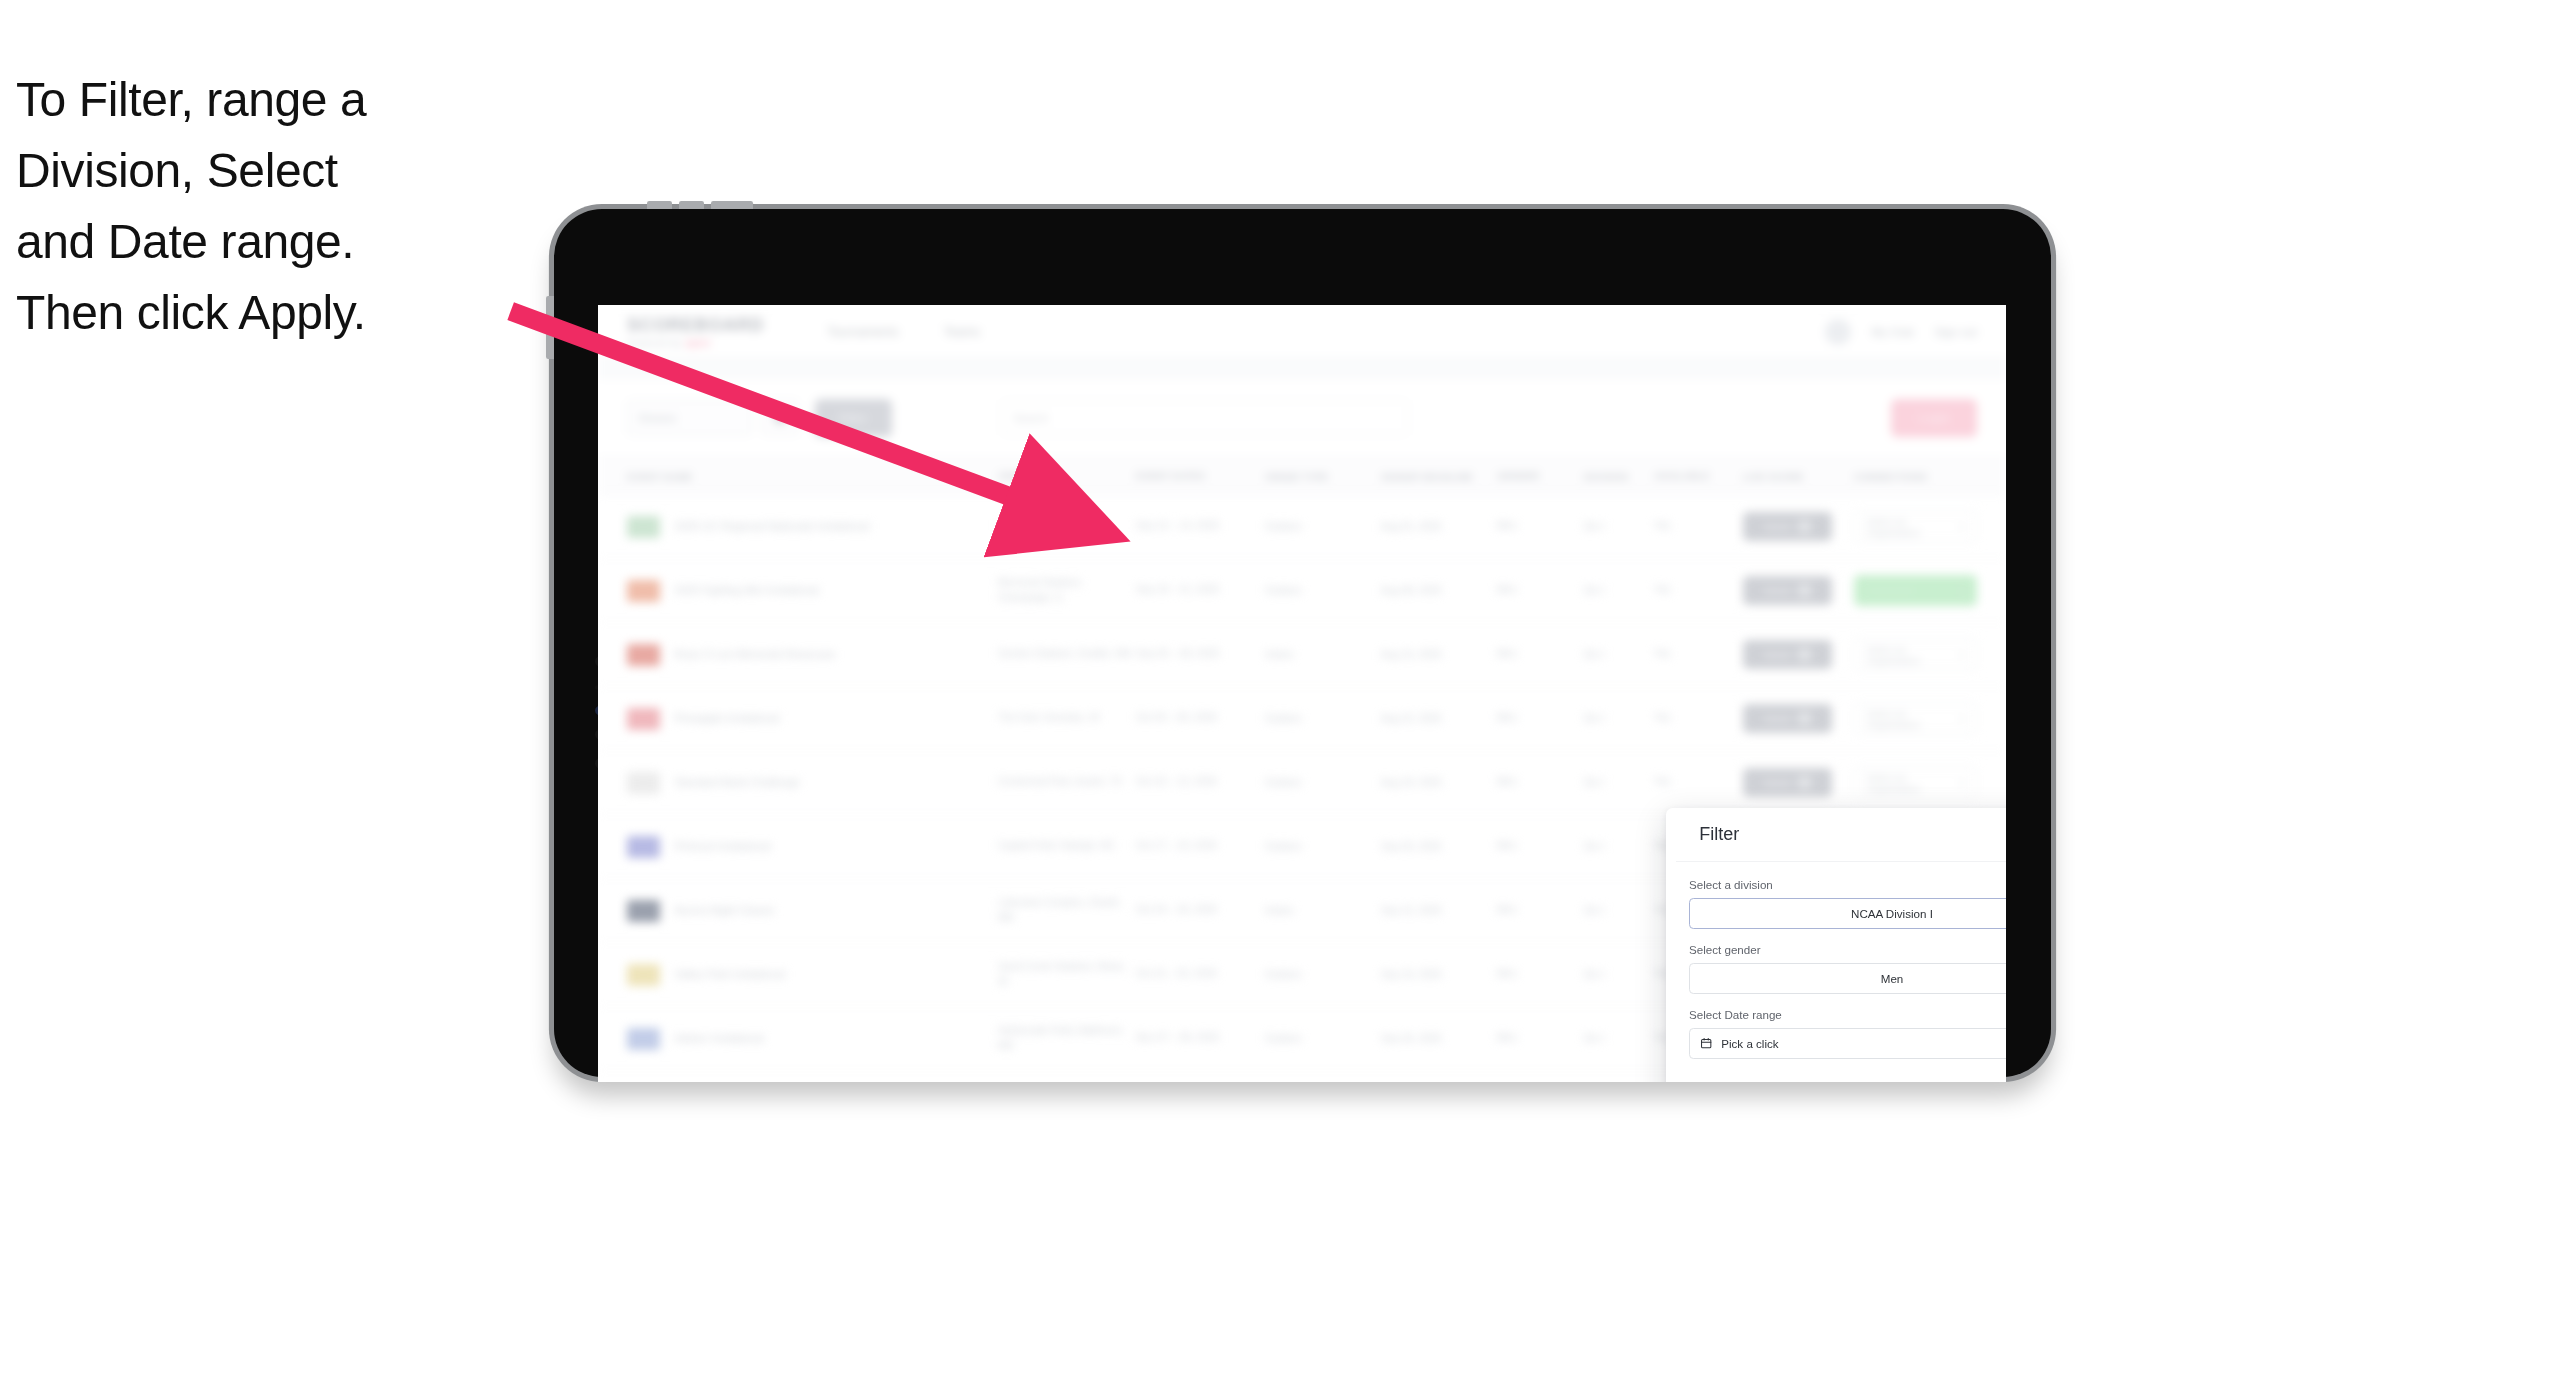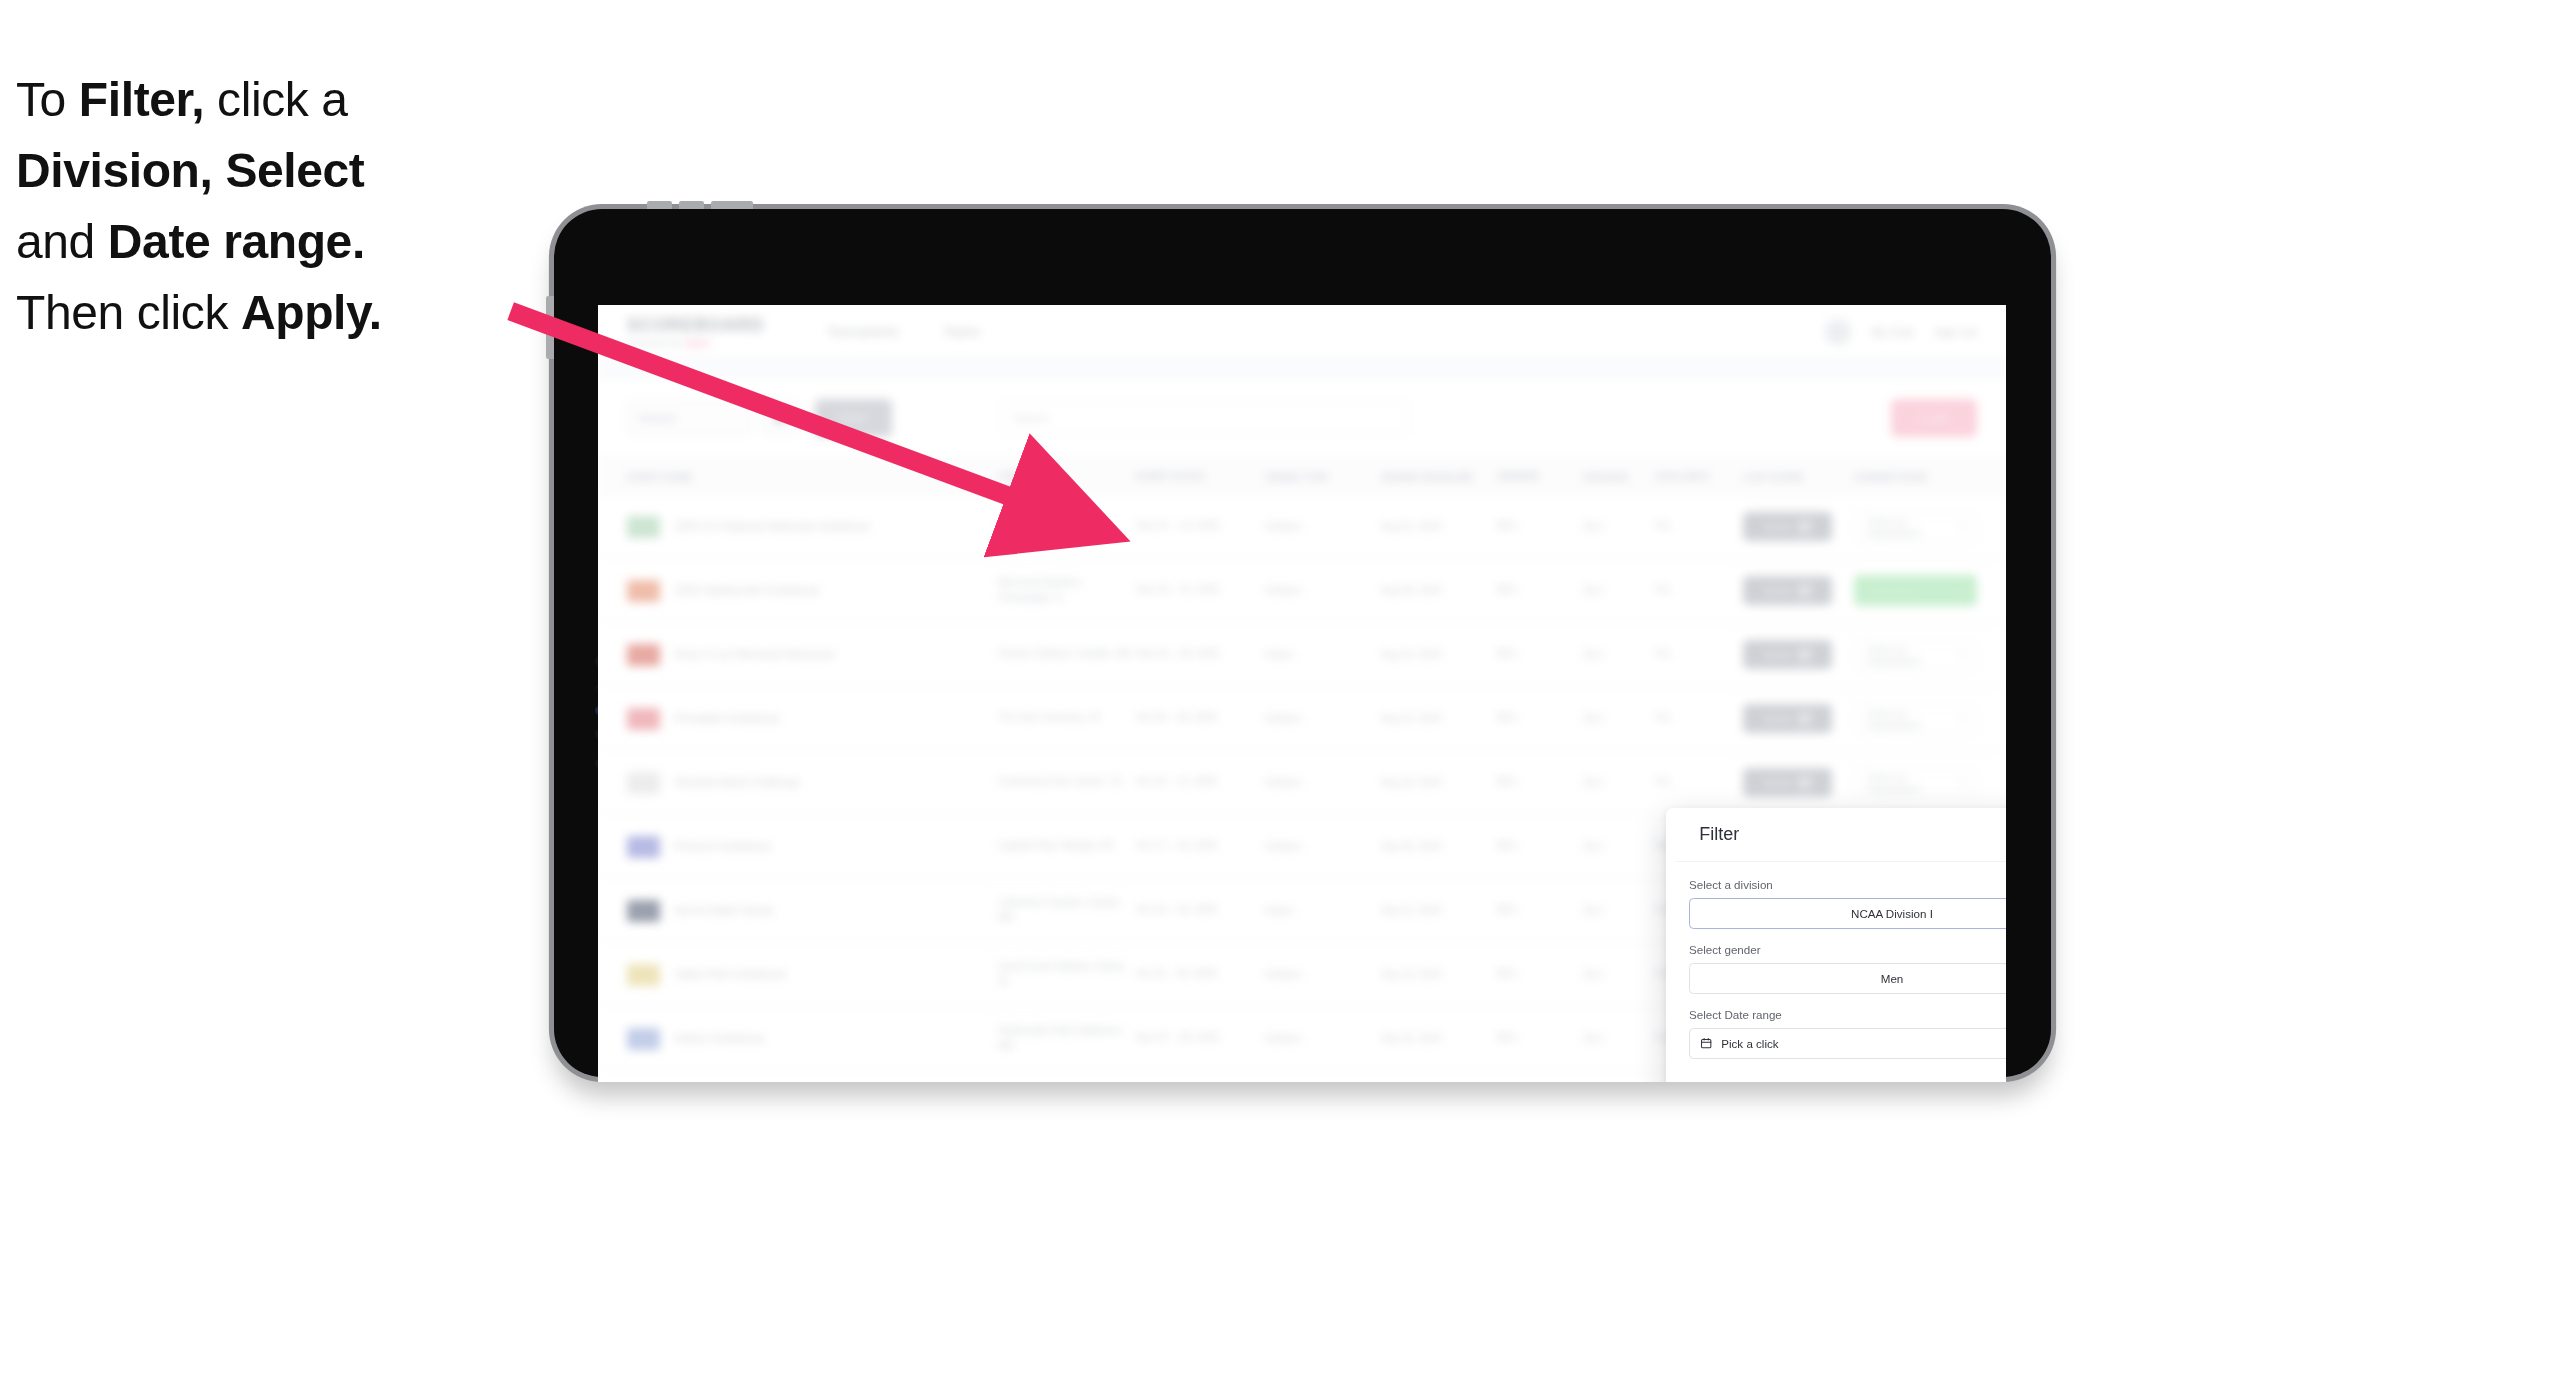--- a/index.html
+++ b/index.html
@@ -10,21 +10,21 @@
     overflow: hidden;
   }
   #stage { position: relative; width: 2576px; height: 1386px; background:#fff; }
 
   
   #caption {
     position: absolute; left: 16px; top: 64px; width: 553px;
     font-size: 48px; line-height: 1.48; color: #111111;
     letter-spacing: -0.4px;
   }
-  #caption .b { font-weight: 700; }
+  #caption .b { font-weight: 400; }
 
   
   #tablet {
     position: absolute; left: 554px; top: 209px;
     width: 1497px; height: 868px;
     background: #0b0b0b;
     border-radius: 48px;
     box-shadow: 0 0 0 5.1px #8e9093, 0 19px 25px rgba(0,0,0,.23);
   }
   #tablet .btn-vol {
@@ -167,21 +167,21 @@
   #arrow { position:absolute; left: 0; top: 0; width: 2576px; height: 1386px;
            pointer-events:none; z-index: 60; }
 </style>
 </head>
 <body>
 
 <div id="stage">
 
   <div id="caption">
     <div>
-      <span>To </span><span class="b">Filter,</span><span> click a</span>
+      <span>To </span><span class="b">Filter,</span><span> range a</span>
     </div>
     <div>
       <span class="b">Division, Select</span>
     </div>
     <div>
       <span>and </span><span class="b">Date range.</span>
     </div>
     <div>
       <span>Then click </span><span class="b">Apply.</span>
     </div>

